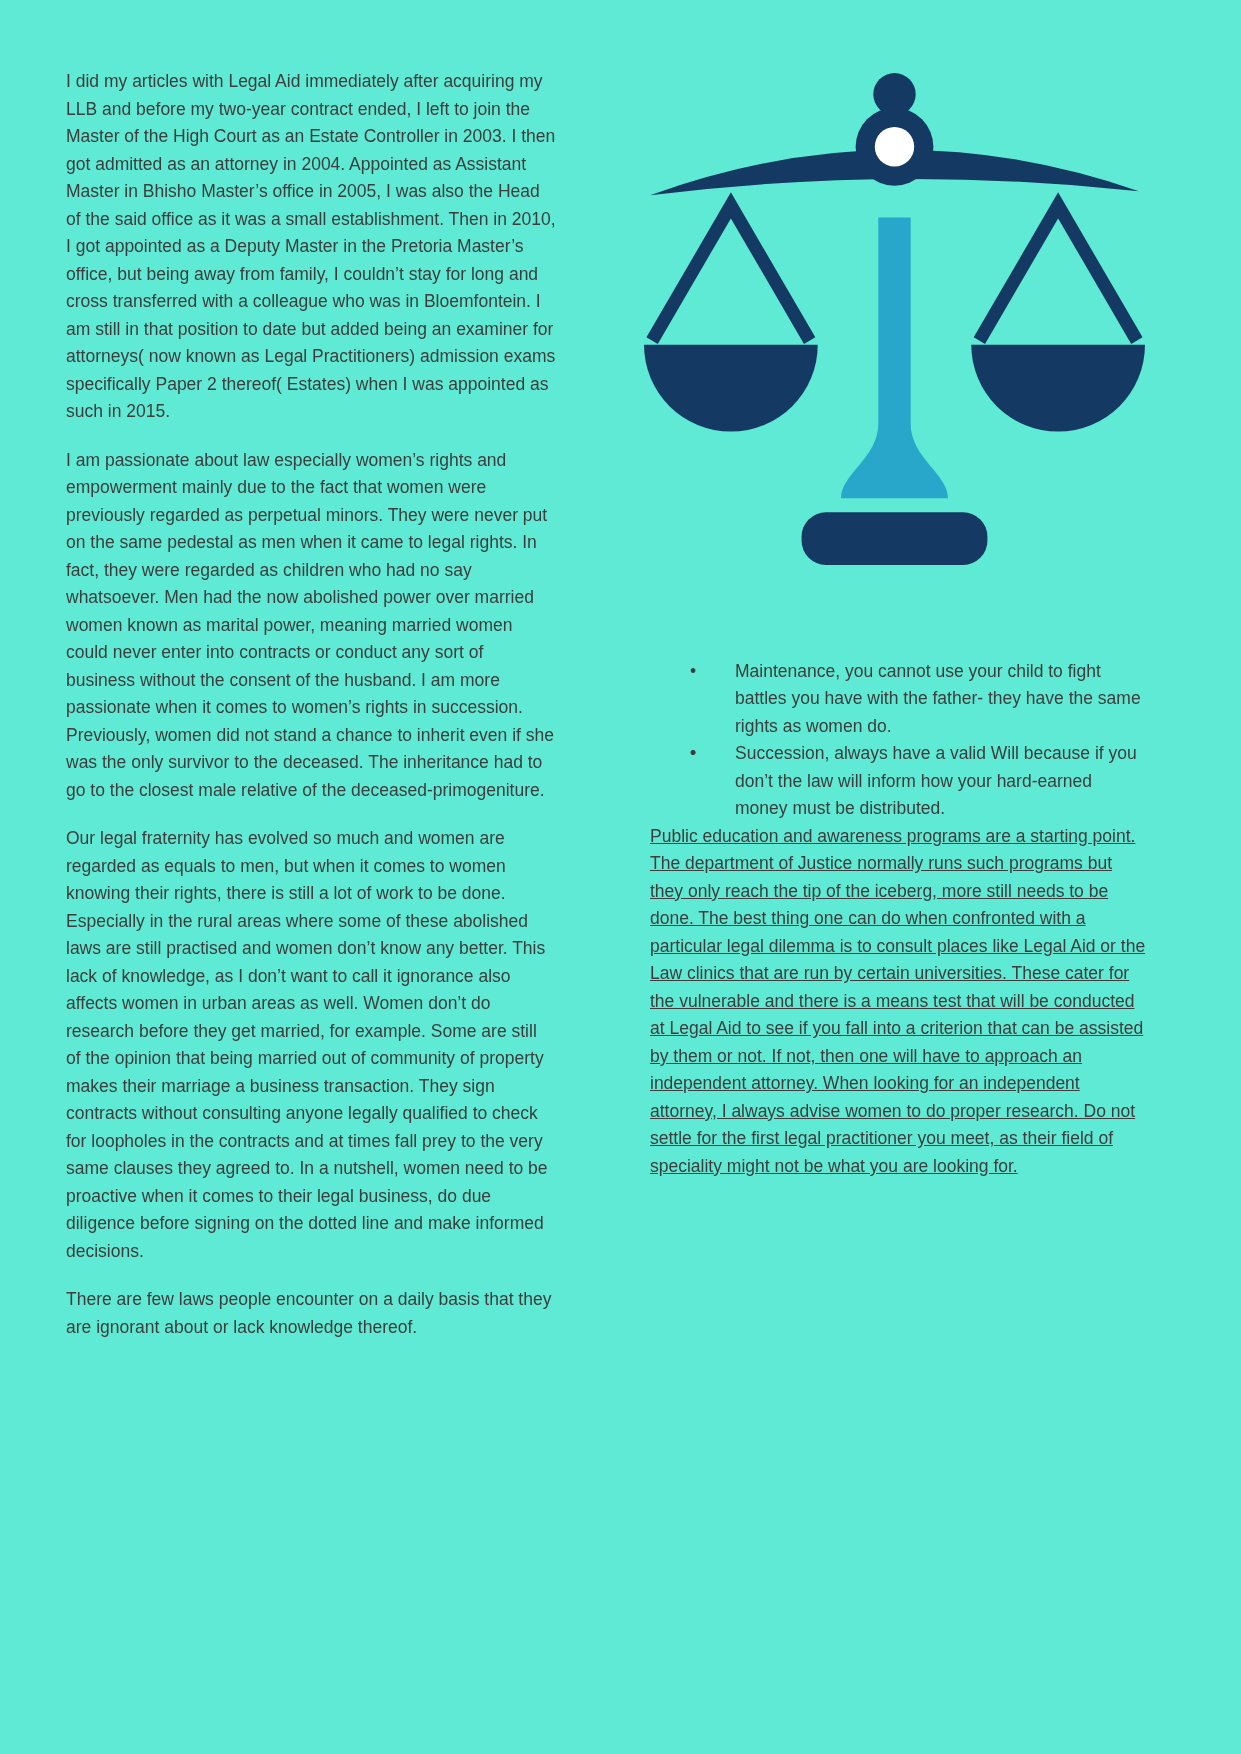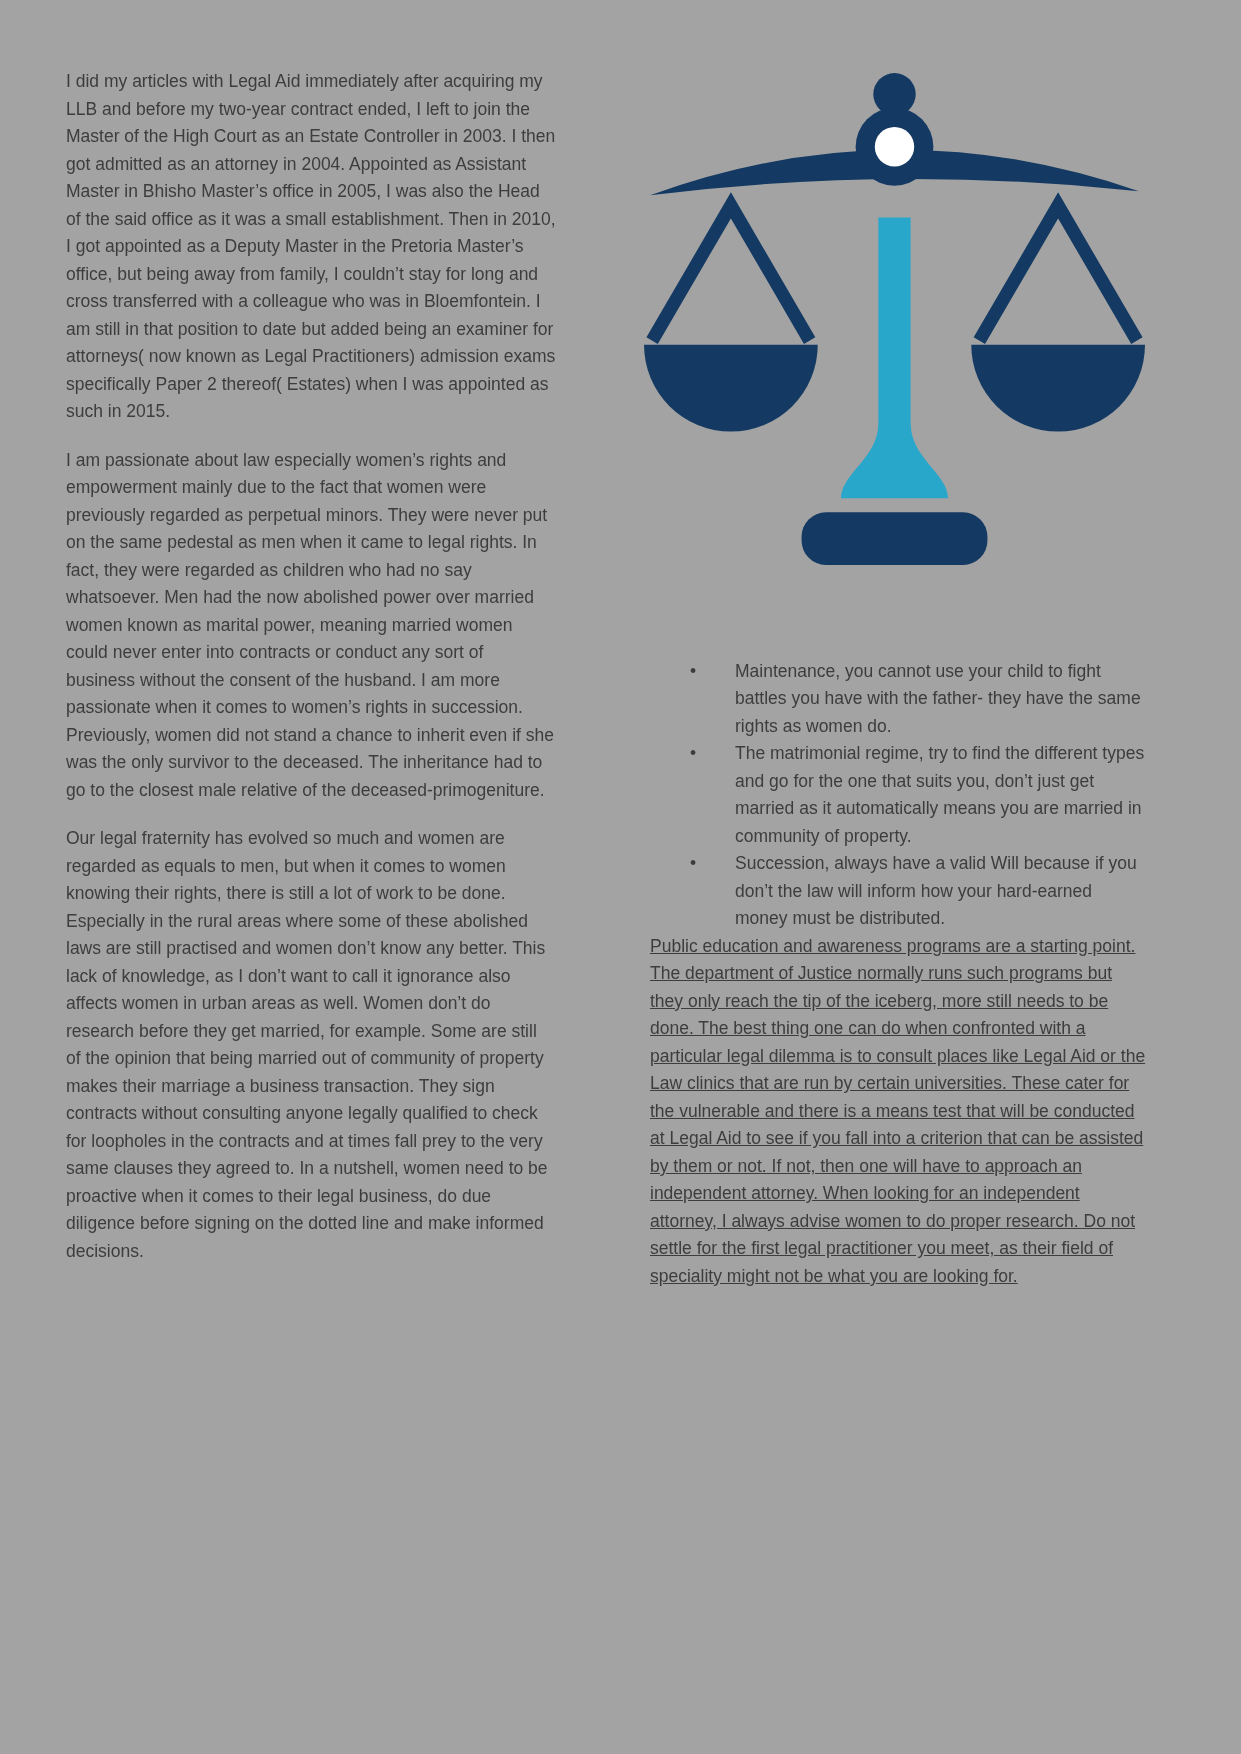--- a/index.html
+++ b/index.html
@@ -1,20 +1,20 @@
 <!DOCTYPE html>
 <html><head>
 <meta charset="utf-8">
 <style>
   html, body { margin: 0; padding: 0; background: #ffffff; }
   .page {
     position: relative;
     width: 1241px;
     height: 1754px;
-    background: #a3a3a3;
+    background: #5eead4;
     font-family: "Liberation Sans", sans-serif;
     color: #3d3d3d;
     overflow: hidden;
   }
   .col {
     position: absolute;
     top: 68px;
     font-size: 17.5px;
     line-height: 27.5px;
     text-align: left;
@@ -31,20 +31,21 @@
 </style>
 </head>
 <body>
 
 <div class="page">
 
   <div class="col col-left">
     <p>I did my articles with Legal Aid immediately after acquiring my LLB and before my two-year contract ended, I left to join the Master of the High Court as an Estate Controller in 2003. I then got admitted as an attorney in 2004. Appointed as Assistant Master in Bhisho Master’s office in 2005, I was also the Head of the said office as it was a small establishment. Then in 2010, I got appointed as a Deputy Master in the Pretoria Master’s office, but being away from family, I couldn’t stay for long and cross transferred with a colleague who was in Bloemfontein. I am still in that position to date but added being an examiner for attorneys( now known as Legal Practitioners) admission exams specifically Paper 2 thereof( Estates) when I was appointed as such in 2015.</p>
     <p>I am passionate about law especially women’s rights and empowerment mainly due to the fact that women were previously regarded as perpetual minors. They were never put on the same pedestal as men when it came to legal rights. In fact, they were regarded as children who had no say whatsoever. Men had the now abolished power over married women known as marital power, meaning married women could never enter into contracts or conduct any sort of business without the consent of the husband. I am more passionate when it comes to women’s rights in succession. Previously, women did not stand a chance to inherit even if she was the only survivor to the deceased. The inheritance had to go to the closest male relative of the deceased-primogeniture.</p>
     <p>Our legal fraternity has evolved so much and women are regarded as equals to men, but when it comes to women knowing their rights, there is still a lot of work to be done. Especially in the rural areas where some of these abolished laws are still practised and women don’t know any better. This lack of knowledge, as I don’t want to call it ignorance also affects women in urban areas as well. Women don’t do research before they get married, for example. Some are still of the opinion that being married out of community of property makes their marriage a business transaction. They sign contracts without consulting anyone legally qualified to check for loopholes in the contracts and at times fall prey to the very same clauses they agreed to. In a nutshell, women need to be proactive when it comes to their legal business, do due diligence before signing on the dotted line and make informed decisions.</p>
+    <p>There are few laws people encounter on a daily basis that they are ignorant about or lack knowledge thereof.</p>
   </div>
 
   <div class="col col-right">
 
     <div class="scales-wrap">
       <svg viewBox="0 0 500 490" xmlns="http://www.w3.org/2000/svg">
 
         <path d="M 8 124 Q 250 36 492 120 Q 250 94 8 124 Z" fill="#143A63"></path>
 
         <circle cx="250" cy="24" r="21" fill="#143A63"></circle>
@@ -64,21 +65,20 @@
       </svg>
     </div>
 
     <ul class="bullets">
       <li>
         <span class="dot">•</span>
         <span>Maintenance, you cannot use your child to fight battles you have with the father- they have the same rights as women do.</span>
       </li>
       <li>
         <span class="dot">•</span>
-        <span>The matrimonial regime, try to find the different types and go for the one that suits you, don’t just get married as it automatically means you are married in community of property.</span>
       </li>
       <li>
         <span class="dot">•</span>
         <span>Succession, always have a valid Will because if you don’t the law will inform how your hard-earned money must be distributed.</span>
       </li>
     </ul>
 
     <p class="right-para">Public education and awareness programs are a starting point. The department of Justice normally runs such programs but they only reach the tip of the iceberg, more still needs to be done. The best thing one can do when confronted with a particular legal dilemma is to consult places like Legal Aid or the Law clinics that are run by certain universities. These cater for the vulnerable and there is a means test that will be conducted at Legal Aid to see if you fall into a criterion that can be assisted by them or not. If not, then one will have to approach an independent attorney. When looking for an independent attorney, I always advise women to do proper research. Do not settle for the first legal practitioner you meet, as their field of speciality might not be what you are looking for.</p>
 
   </div>

